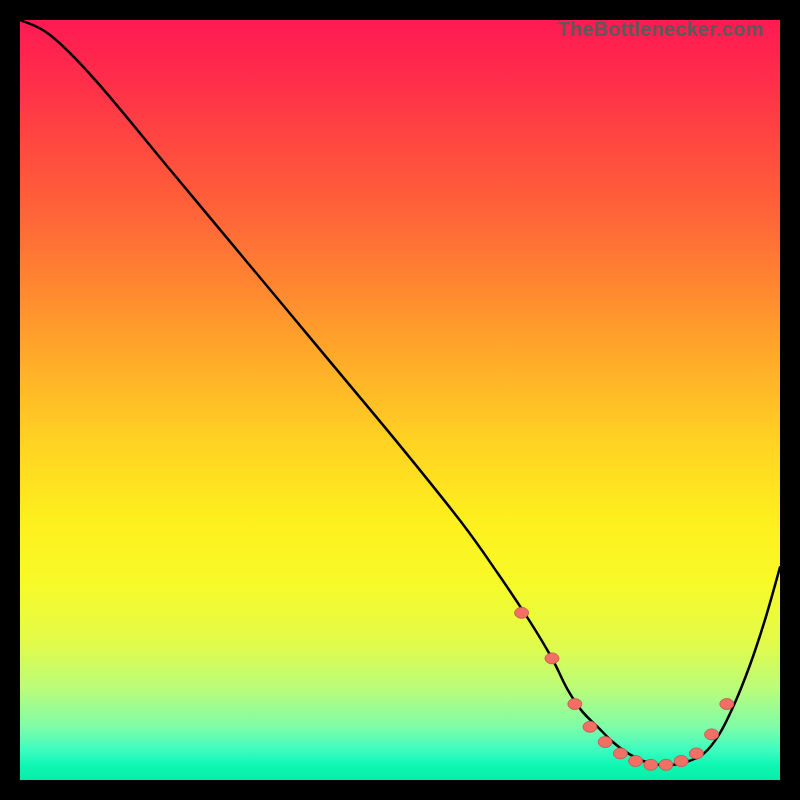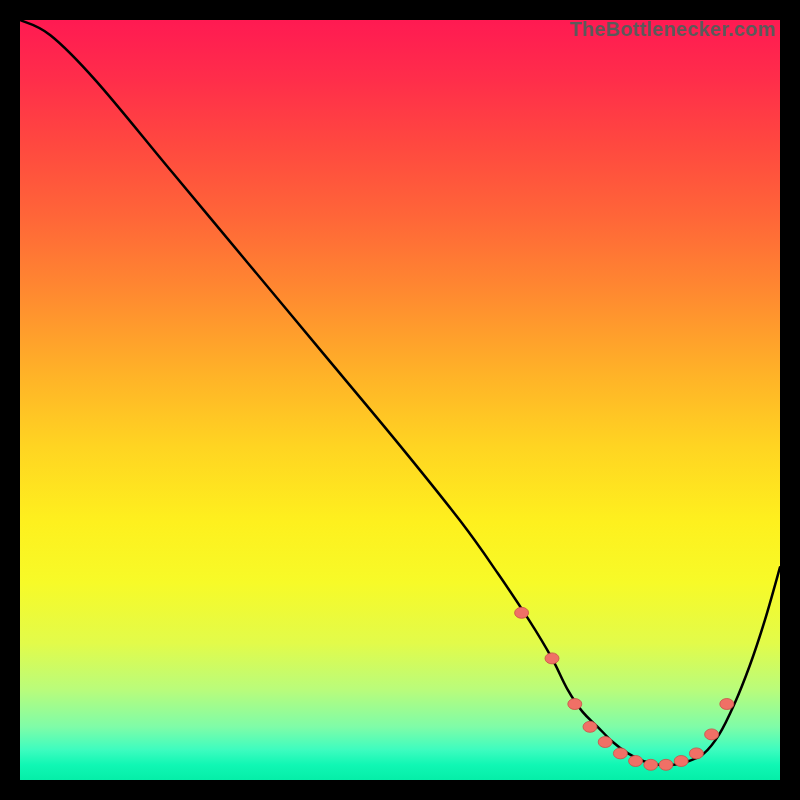--- a/index.html
+++ b/index.html
@@ -35,21 +35,21 @@
       #f7fa28 74%,
       #e2fb4a 82%,
       #bafc7a 88%,
       #7ffca8 93%,
       #3efcbf 96%,
       #10f7b4 98%,
       #05eea8 100%);
   }
   .brand {
     position: absolute;
-    right: 4px;
+    right: 16px;
     top: -2px;
     font-size: 20px;
     font-weight: 600;
     color: #5a5a5a;
     letter-spacing: 0.2px;
     user-select: none;
   }
   svg.overlay {
     position: absolute;
     left: 0;

